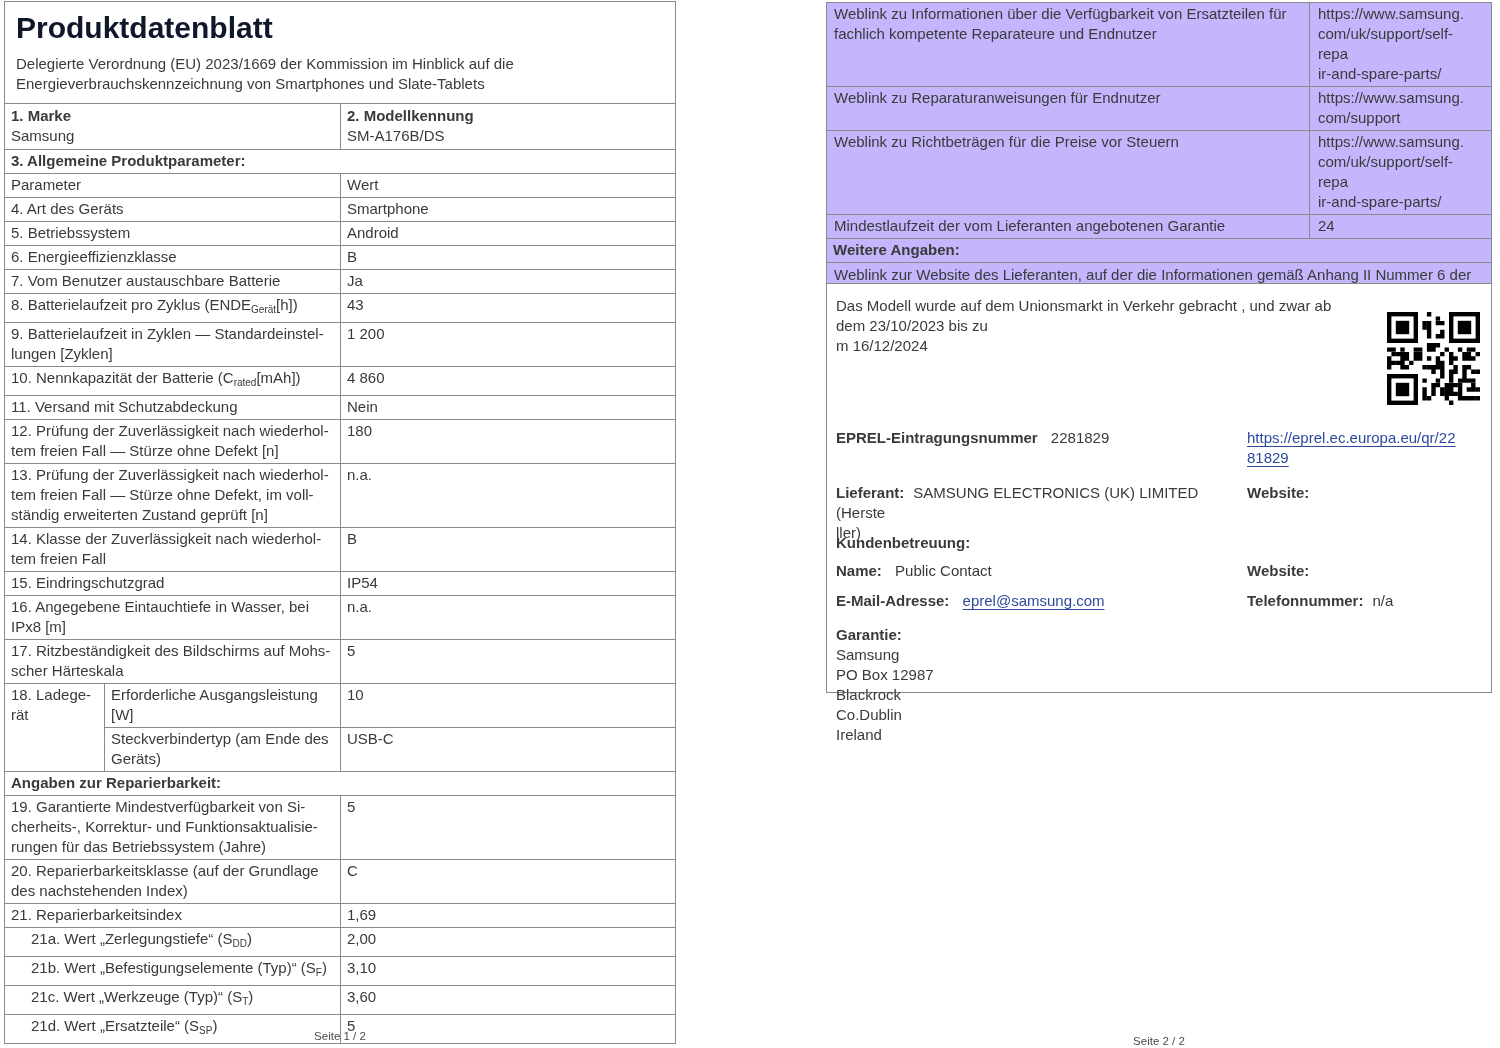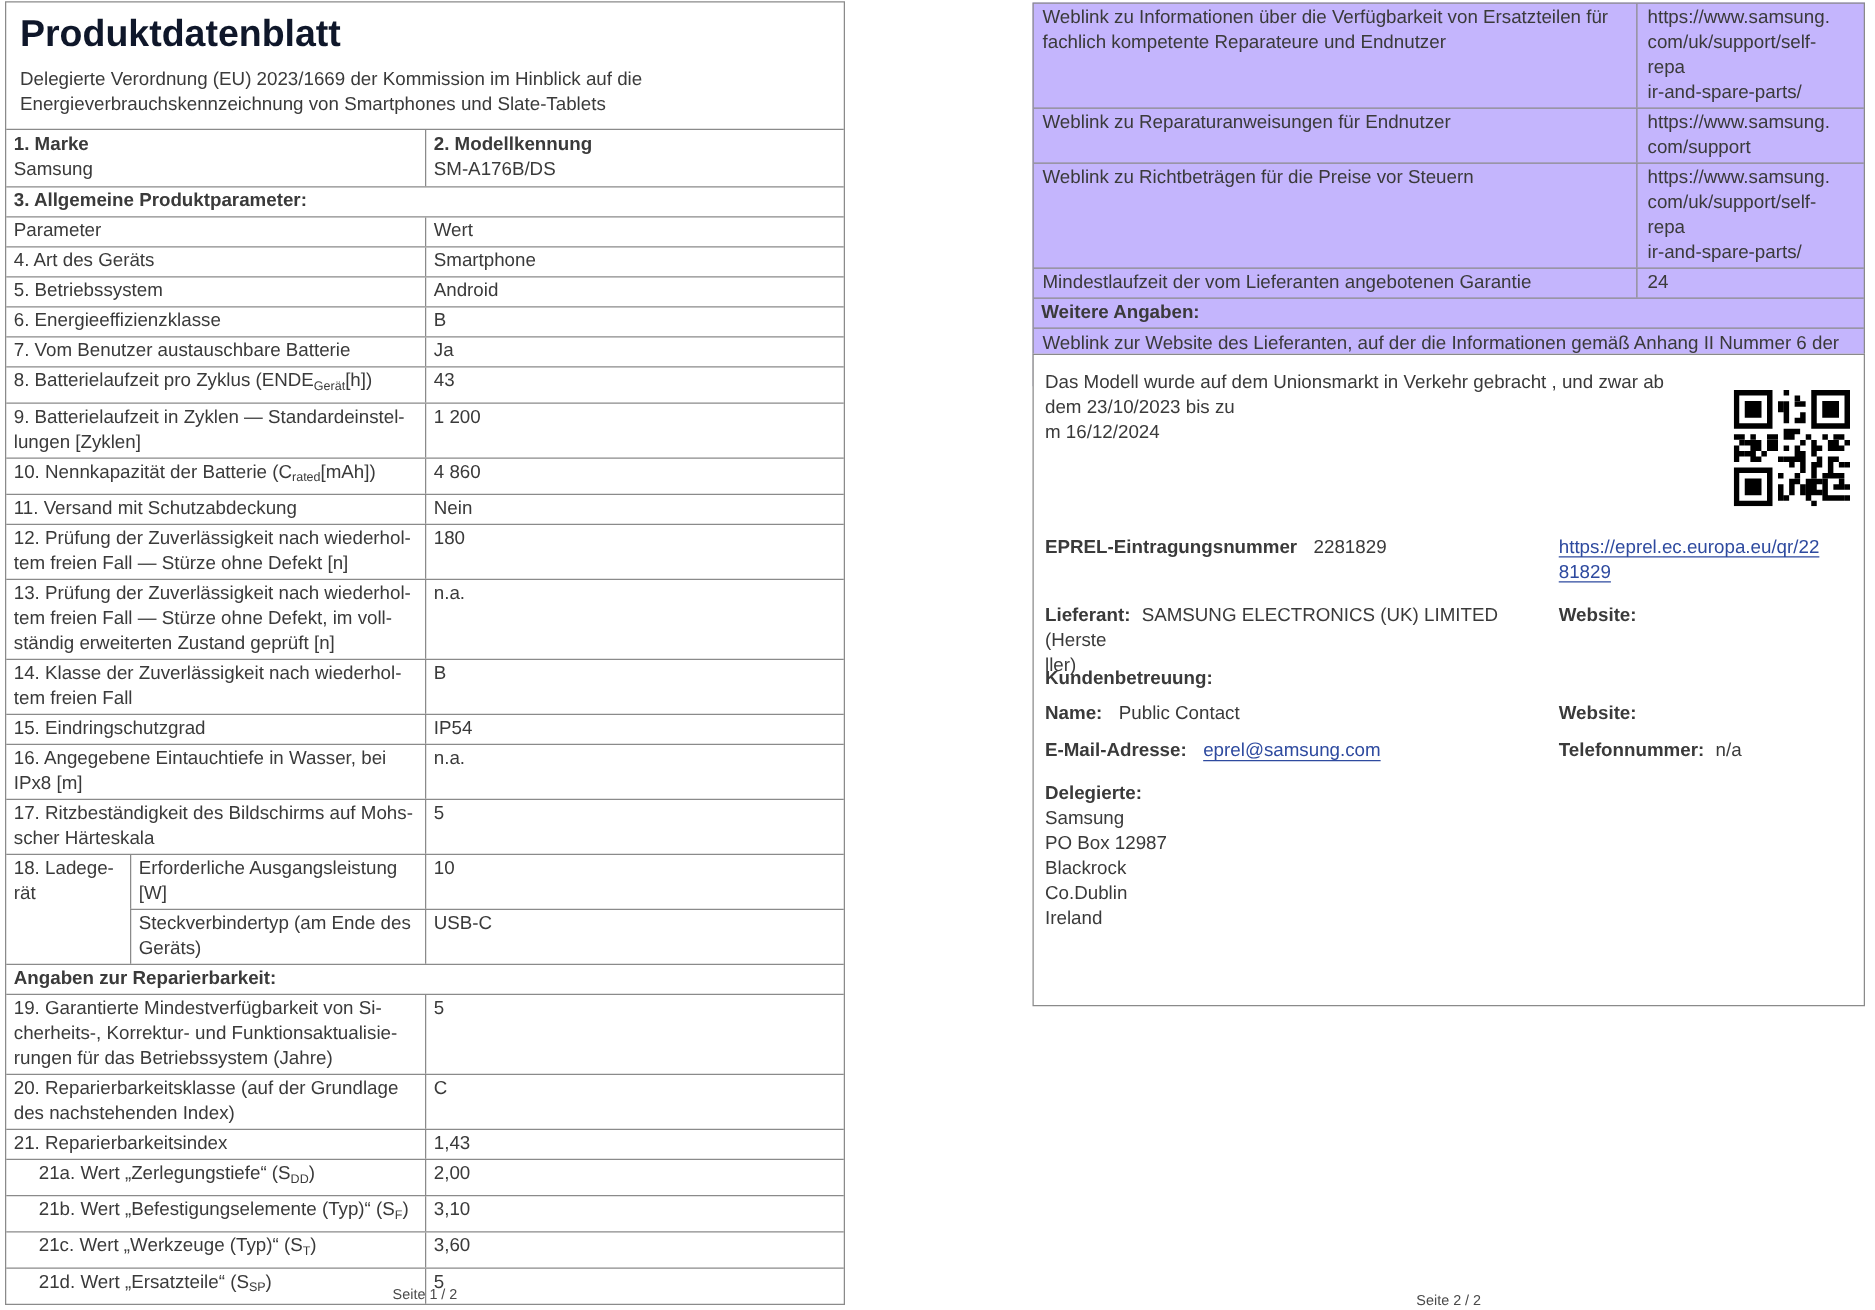--- a/index.html
+++ b/index.html
@@ -34,21 +34,21 @@
   .charger .bt{border-top:1px solid #8a8a8a}
 
   
   .p2t{left:826px;top:2px;width:666px;border:1px solid #8a8a8a;background:#c4b5fd}
   .p2t .row{grid-template-columns:482px 1fr}
   .p2t .row.first{border-top:none}
   .p2t .cl{padding:1px 7px 2px}
   .p2t .cv{padding:1px 8px 2px}
   .fullrow{border-top:1px solid #8a8a8a;padding:2px 7px 3px;white-space:pre-line}
 
-  .box2{left:826px;top:283px;width:666px;height:522px;border:1px solid #8a8a8a;background:#fff}
+  .box2{left:826px;top:283px;width:666px;height:410px;border:1px solid #8a8a8a;background:#fff}
   .box2 .r{position:absolute;left:9px;right:9px}
   .market{top:12px;white-space:pre-line;padding-right:120px}
   .qr{position:absolute;top:28px;right:11px;width:93px;height:93px}
   .eprel{top:144px}
   .supplier{top:199px;padding-right:260px}
   .care{top:249px}
   .namerow{top:277px}
   .emailrow{top:307px}
   .addrlabel{top:341px}
   .addr{top:361px;white-space:pre-line}
@@ -170,21 +170,21 @@
 rungen für das Betriebssystem (Jahre)</div>
     <div class="cv">5</div>
   </div>
   <div class="row">
     <div class="cl">20. Reparierbarkeitsklasse (auf der Grundlage
 des nachstehenden Index)</div>
     <div class="cv">C</div>
   </div>
   <div class="row">
     <div class="cl">21. Reparierbarkeitsindex</div>
-    <div class="cv">1,43</div>
+    <div class="cv">1,69</div>
   </div>
   <div class="row">
     <div class="cl ind"><span>21a. Wert „Zerlegungstiefe“ (S</span><span class="subsc">DD</span><span>)</span></div>
     <div class="cv">2,00</div>
   </div>
   <div class="row">
     <div class="cl ind"><span>21b. Wert „Befestigungselemente (Typ)“ (S</span><span class="subsc">F</span><span>)</span></div>
     <div class="cv">3,10</div>
   </div>
   <div class="row">
@@ -274,21 +274,21 @@
     <span class="b rcol">Website:</span>
   </div>
 
   <div class="r emailrow">
     <span class="b labelgap">E-Mail-Adresse:</span>
     <a class="link">eprel@samsung.com</a>
     <span class="rcol"><span class="b labelgap">Telefonnummer:</span><span>n/a</span></span>
   </div>
 
   <div class="r addrlabel">
-    <span class="b">Delegierte:</span>
+    <span class="b">Garantie:</span>
   </div>
   <div class="r addr">Samsung
 PO Box 12987
 Blackrock
 Co.Dublin
 Ireland</div>
 </section>
 
 <div class="footer f1">Seite 1 / 2</div>
 <div class="footer f2">Seite 2 / 2</div>

